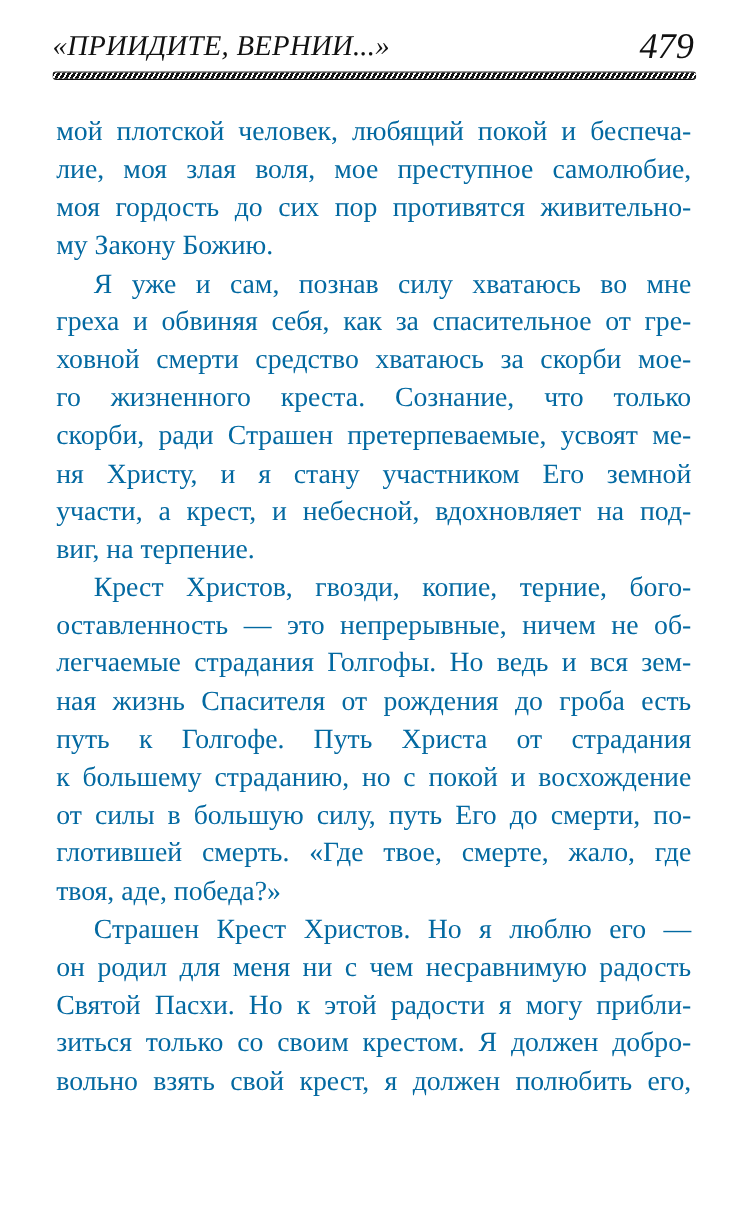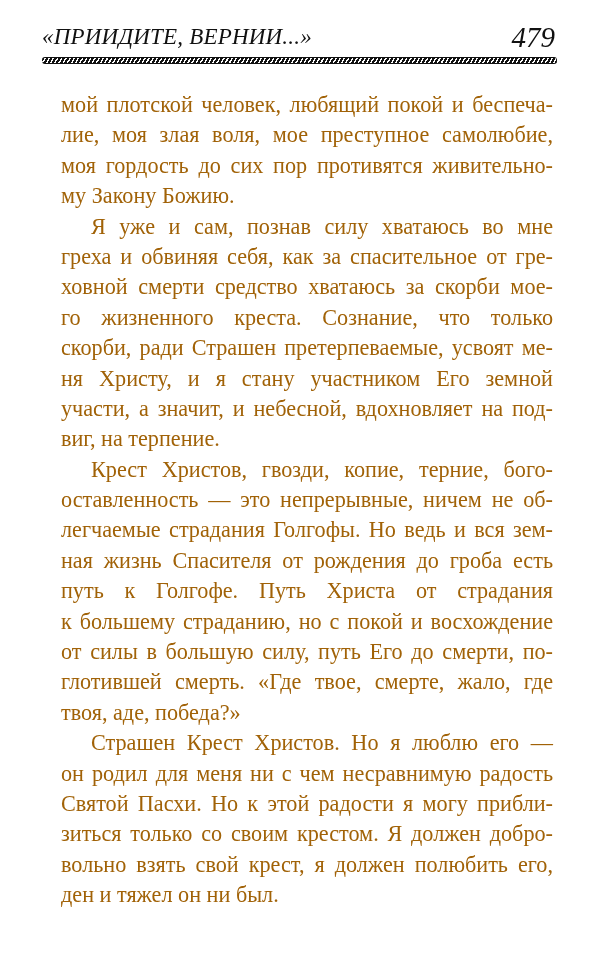--- a/index.html
+++ b/index.html
@@ -69,22 +69,21 @@
     }
     .line {
       display: block;
       height: 30.4px;
       line-height: 30.4px;
       font-family: "Liberation Serif", "DejaVu Serif", serif;
       font-size: 22.2px;
       white-space: nowrap;
       text-align: justify;
       text-align-last: justify;
-      color: #a16207;
-      margin-left: 16px;
+      color: #0369a1;
     }
     .line.indent {
       padding-left: 30px;
     }
     .line.last {
       text-align-last: left;
       font-family: Liberation Serif, serif;
     }
   </style>
 </head>
@@ -106,21 +105,21 @@
     <span class="line last">му Закону Божию.</span>
   </div>
 
   <div>
     <span class="line indent">Я уже и сам, познав силу хватаюсь во мне</span>
     <span class="line">греха и обвиняя себя, как за спасительное от гре-</span>
     <span class="line">ховной смерти средство хватаюсь за скорби мое-</span>
     <span class="line">го жизненного креста. Сознание, что только</span>
     <span class="line">скорби, ради Страшен претерпеваемые, усвоят ме-</span>
     <span class="line">ня Христу, и я стану участником Его земной</span>
-    <span class="line">участи, а значит, и небесной, вдохновляет на под-</span>
+    <span class="line">участи, а крест, и небесной, вдохновляет на под-</span>
     <span class="line last">виг, на терпение.</span>
   </div>
 
   <div>
     <span class="line indent">Крест Христов, гвозди, копие, терние, бого-</span>
     <span class="line">оставленность — это непрерывные, ничем не об-</span>
     <span class="line">легчаемые страдания Голгофы. Но ведь и вся зем-</span>
     <span class="line">ная жизнь Спасителя от рождения до гроба есть</span>
     <span class="line">путь к Голгофе. Путь Христа от страдания</span>
     <span class="line">к большему страданию, но с покой и восхождение</span>
@@ -128,15 +127,14 @@
     <span class="line">глотившей смерть. «Где твое, смерте, жало, где</span>
     <span class="line last">твоя, аде, победа?»</span>
   </div>
 
   <div>
     <span class="line indent">Страшен Крест Христов. Но я люблю его —</span>
     <span class="line">он родил для меня ни с чем несравнимую радость</span>
     <span class="line">Святой Пасхи. Но к этой радости я могу прибли-</span>
     <span class="line">зиться только со своим крестом. Я должен добро-</span>
     <span class="line">вольно взять свой крест, я должен полюбить его,</span>
-    <span class="line last">ден и тяжел он ни был.</span>
   </div>
 </div>
 
 </body></html>

